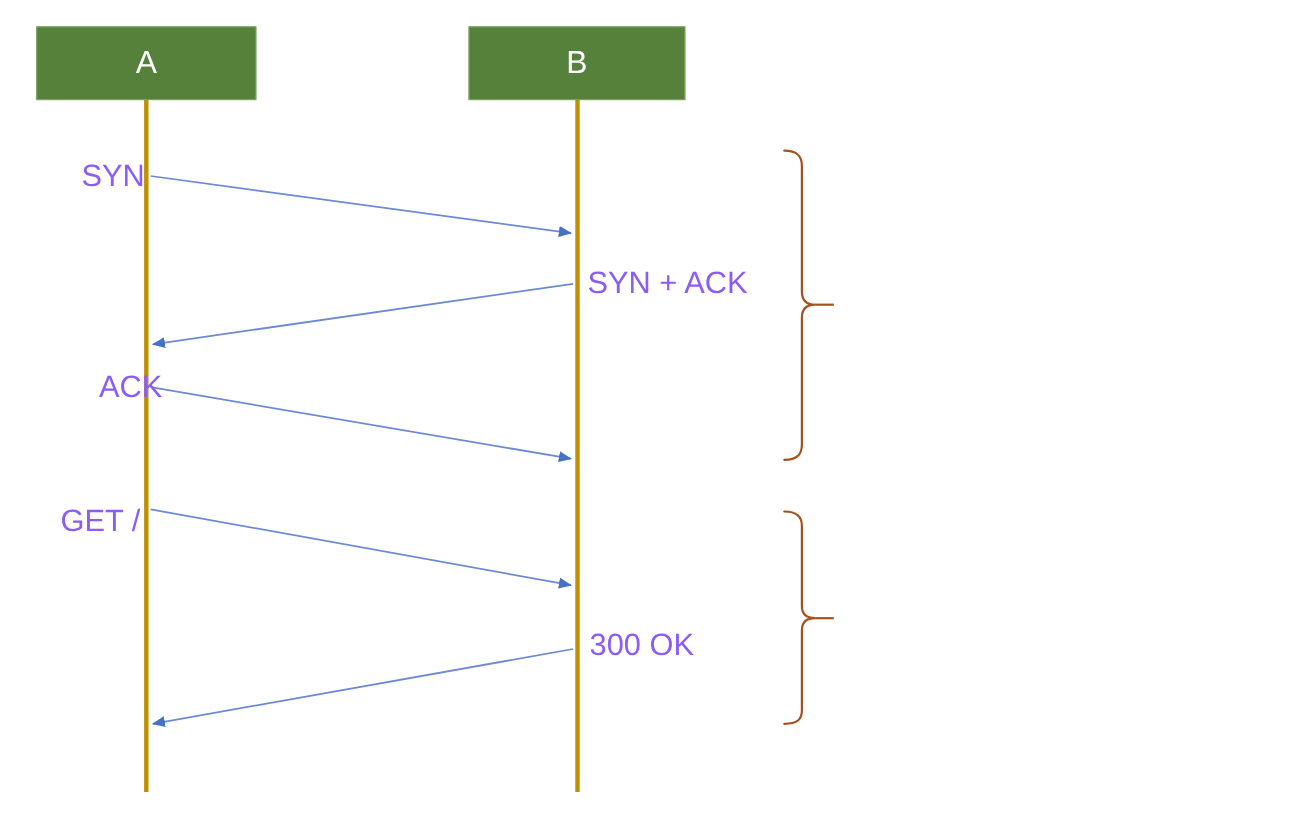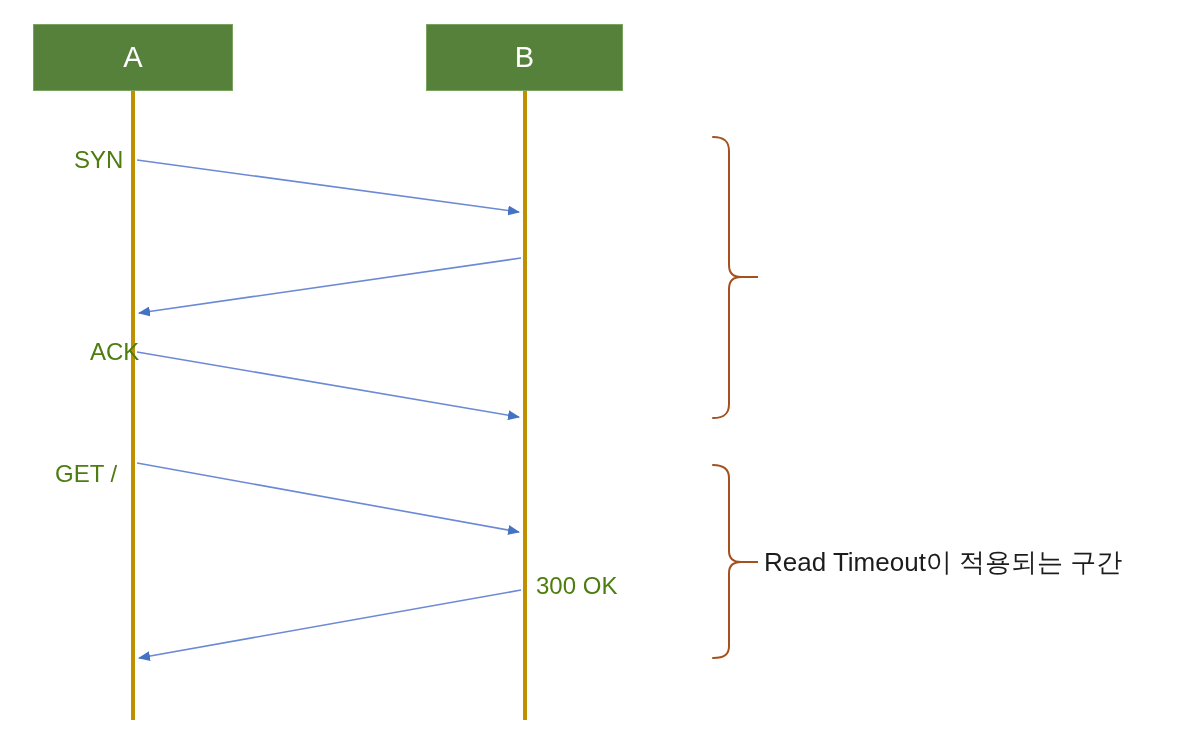--- a/index.html
+++ b/index.html
@@ -32,22 +32,22 @@
     display: flex;
     align-items: center;
     justify-content: center;
     color: #ffffff;
     font-size: 29px;
   }
   #actor-a { left: 33px; width: 200px; }
   #actor-b { left: 426px; width: 197px; }
   .msg-label {
     position: absolute;
-    color: #4d7c0f;
-    font-size: 24px;
+    color: #8b5cf6;
+    font-size: 28px;
     line-height: 30px;
     white-space: nowrap;
   }
   #label-syn     { left: 74px;  top: 145px; }
   #label-synack  { left: 534px; top: 242px; }
   #label-ack     { left: 90px;  top: 337px; }
   #label-get     { left: 55px;  top: 459px; }
   #label-200ok   { left: 536px; top: 571px; }
   .annotation {
     position: absolute;
@@ -90,19 +90,19 @@
   </svg>
 
   <div id="actor-a" class="actor-box">
     <span>A</span>
   </div>
   <div id="actor-b" class="actor-box">
     <span>B</span>
   </div>
 
   <div id="label-syn" class="msg-label">SYN</div>
+  <div id="label-synack" class="msg-label">SYN + ACK</div>
   <div id="label-ack" class="msg-label">ACK</div>
   <div id="label-get" class="msg-label">GET /</div>
   <div id="label-200ok" class="msg-label">300 OK</div>
 
-  <div id="annotation-read" class="annotation">Read Timeout이 적용되는 구간</div>
 
 </div>
 
 </body></html>

